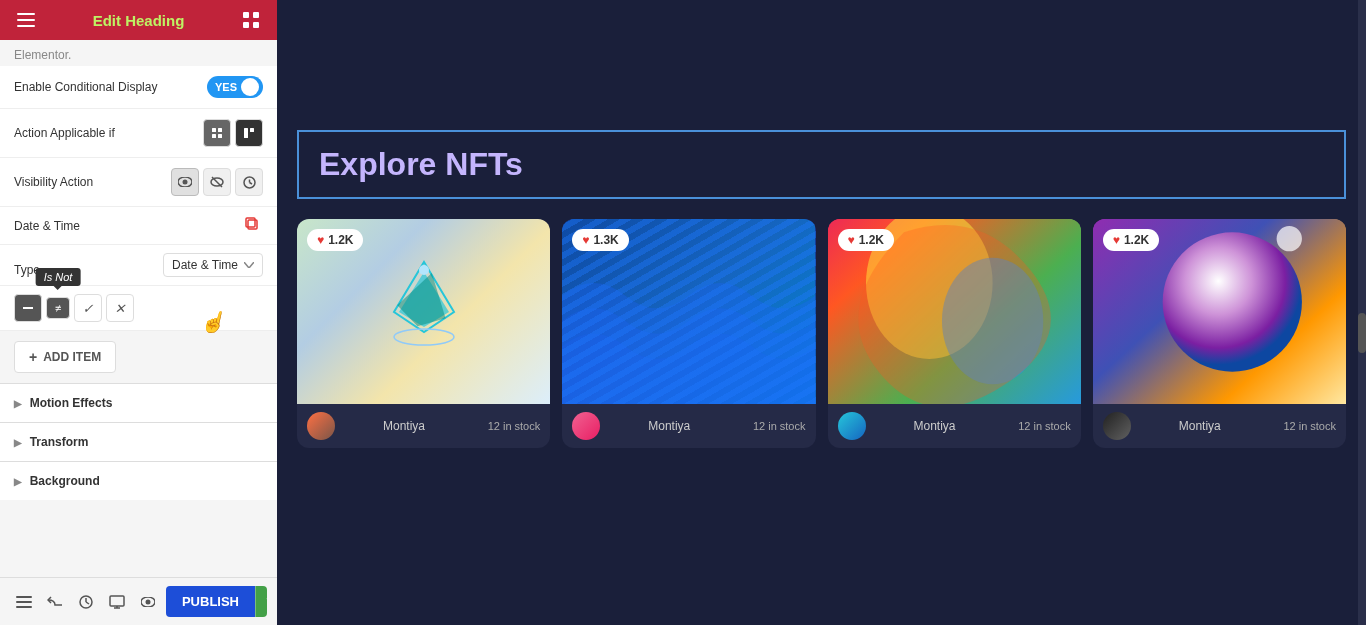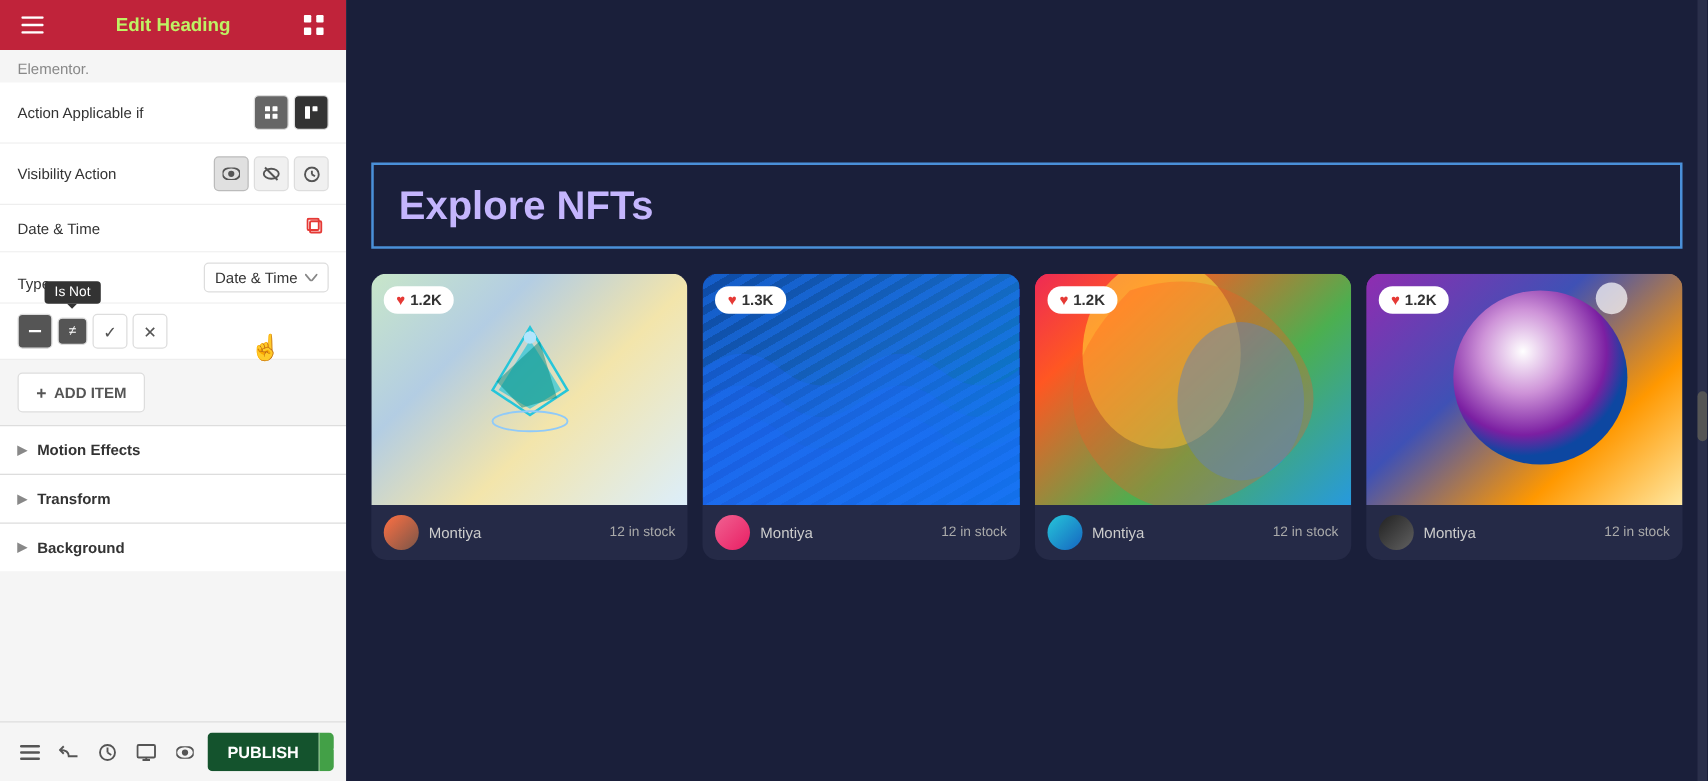--- a/index.html
+++ b/index.html
@@ -192,20 +192,21 @@
       gap: 6px;
       min-width: 90px;
     }
 
     
     .condition-row {
       padding: 8px 14px;
       background: #fff;
       border-bottom: 1px solid #eee;
       position: relative;
+      font-style: italic;
     }
     .condition-inner {
       display: flex;
       align-items: center;
       gap: 4px;
     }
     .cond-btn {
       width: 28px; height: 28px;
       border: 1px solid #ddd;
       border-radius: 4px;
@@ -371,21 +372,21 @@
       color: #555;
       border-radius: 4px;
     }
     .publish-btn-group {
       display: flex;
       margin-left: auto;
       border-radius: 4px;
       overflow: hidden;
     }
     .publish-btn {
-      background: #14532d;
+      background: #1d4ed8;
       color: white;
       border: none;
       padding: 8px 16px;
       font-size: 13px;
       font-weight: 600;
       cursor: pointer;
     }
     .publish-arrow-btn {
       background: #43a047;
       color: white;
@@ -465,20 +466,21 @@
       width: 28px; height: 28px;
       border-radius: 50%;
       overflow: hidden;
       background: #888;
       flex-shrink: 0;
     }
     .artist-name {
       font-size: 12px;
       color: #ccc;
       flex: 1;
+      margin-left: 40px;
     }
     .stock-info {
       font-size: 11px;
       color: #aaa;
     }
 
     
     .nft-art-1 {
       background: linear-gradient(135deg, #c8e6c9 0%, #b3cde3 30%, #f3e5ab 60%, #dceefb 100%);
       width: 100%; height: 100%;
@@ -564,20 +566,27 @@
       </svg>
     </div>
   </div>
 
   <div class="panel-body">
 
     <div class="elementor-link">
       <span>Elementor.</span>
     </div>
 
+    <div class="setting-row">
+      <span class="setting-label">Enable Conditional Display</span>
+      <div class="toggle-switch">
+        <span class="toggle-label">YES</span>
+        <div class="toggle-knob"></div>
+      </div>
+    </div>
 
     <div class="setting-row">
       <span class="setting-label">Action Applicable if</span>
       <div class="action-applicable-group">
         <div class="action-applicable-btn">
           <svg width="12" height="12" viewBox="0 0 12 12">
             <rect x="1" y="1" width="4" height="4" rx="0.5" fill="white"></rect>
             <rect x="7" y="1" width="4" height="4" rx="0.5" fill="white"></rect>
             <rect x="1" y="7" width="4" height="4" rx="0.5" fill="white"></rect>
             <rect x="7" y="7" width="4" height="4" rx="0.5" fill="white"></rect>

